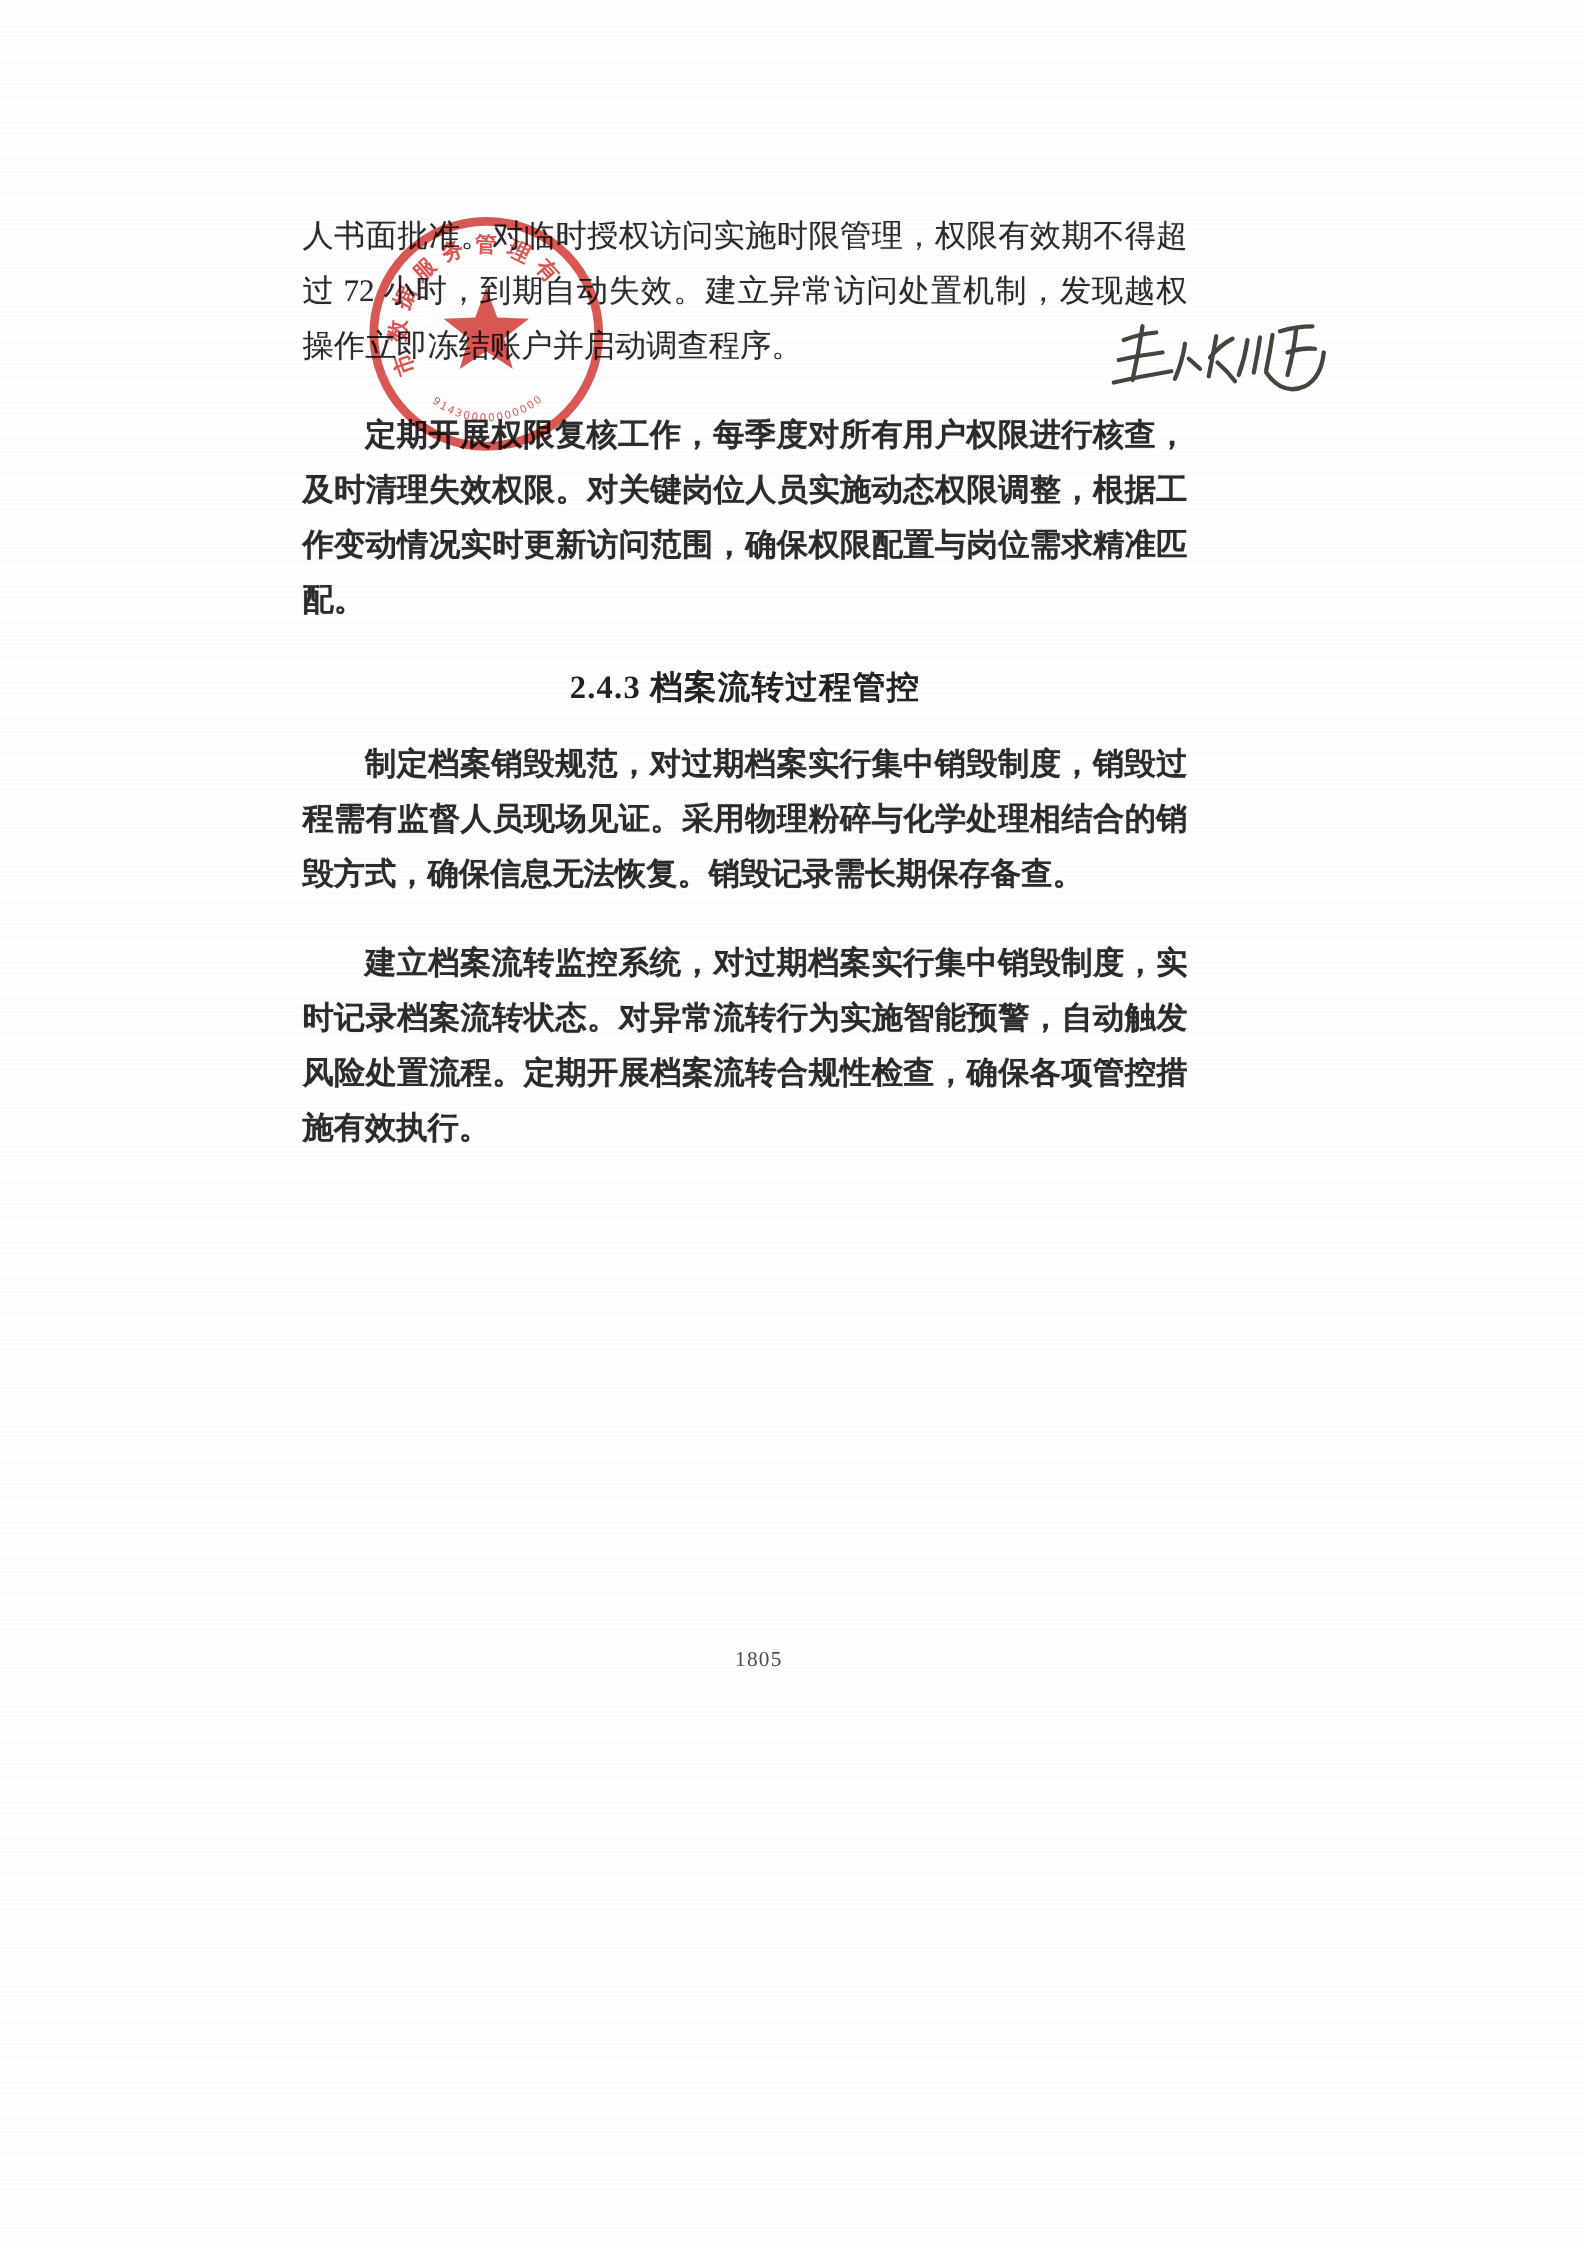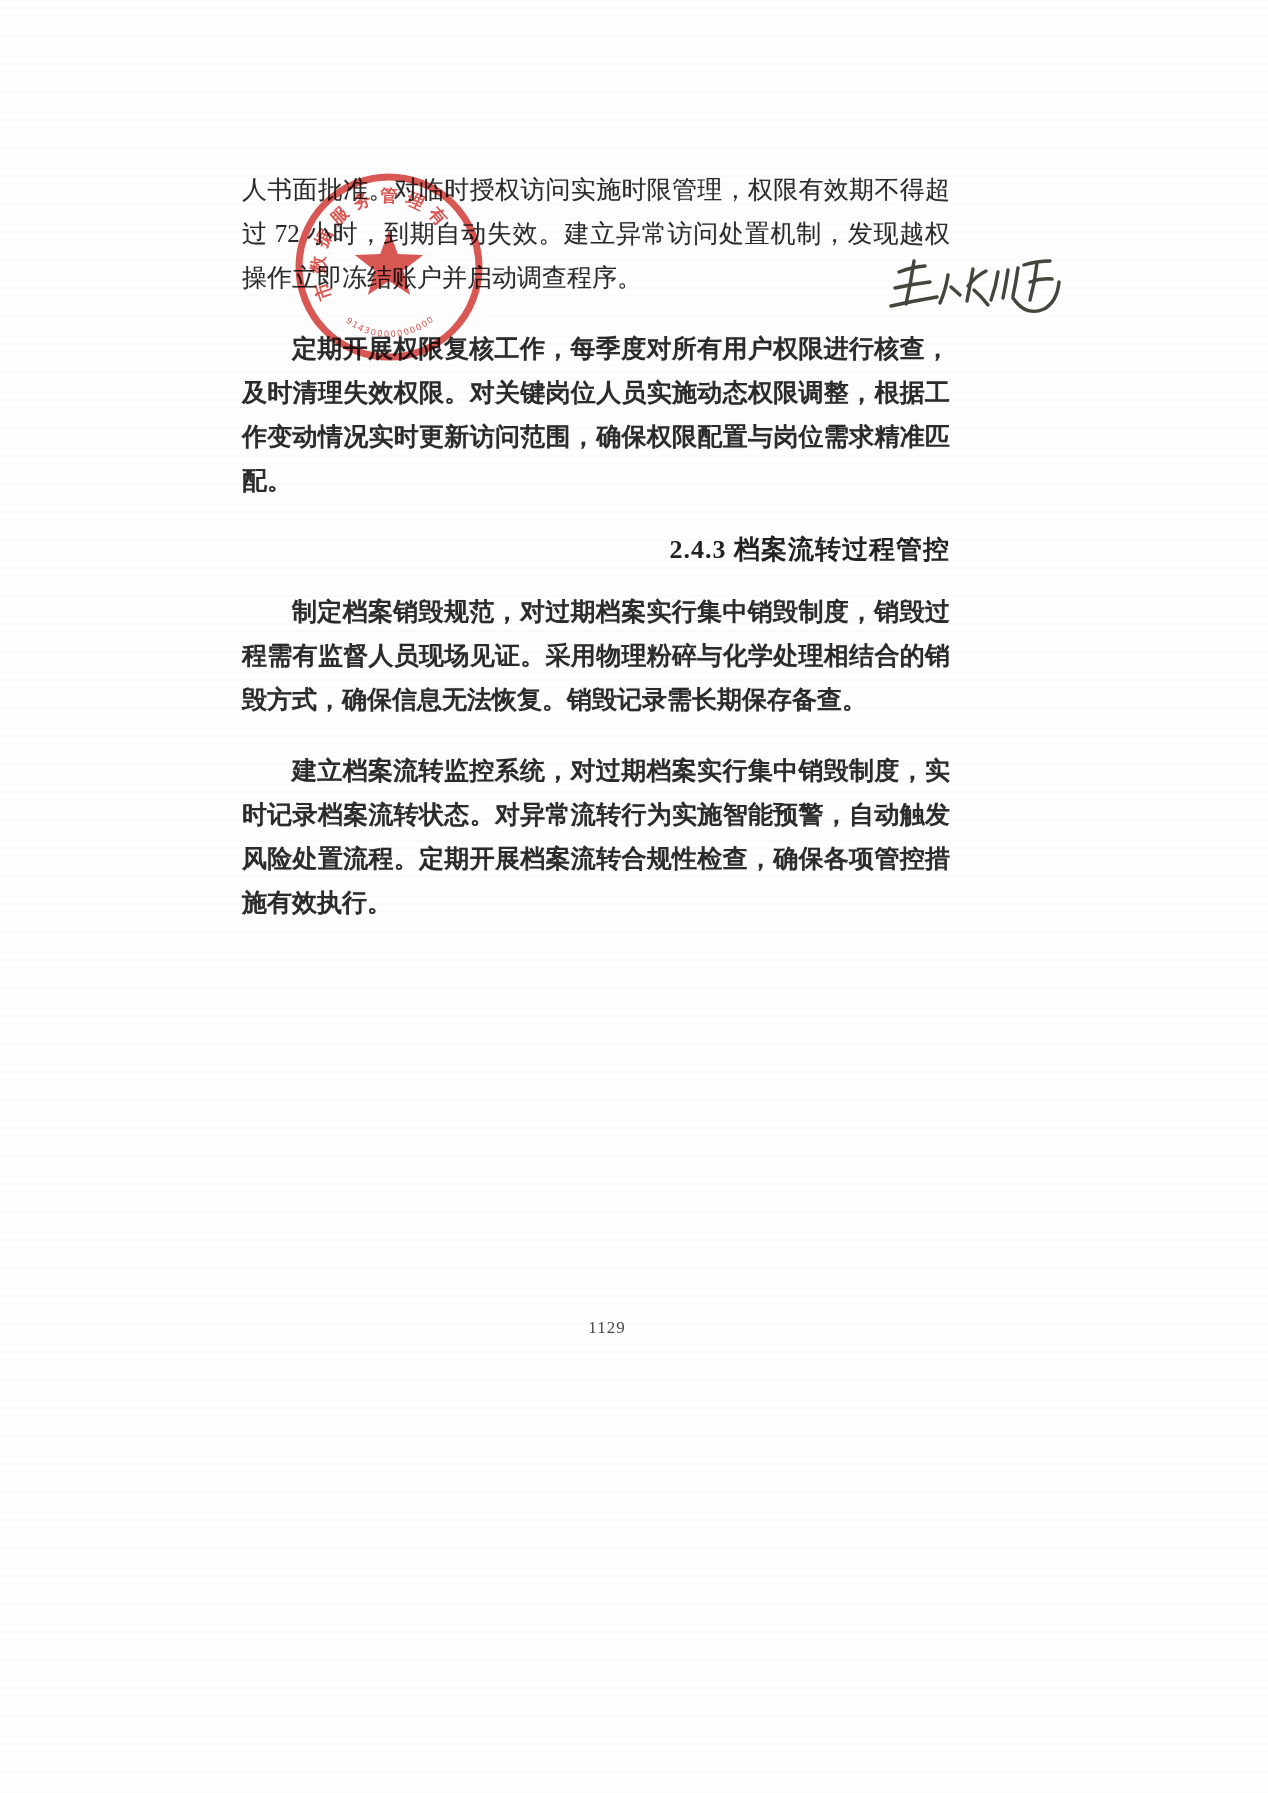--- a/index.html
+++ b/index.html
@@ -34,21 +34,21 @@
     margin: 0 0 27px 0;
     text-shadow: 0 0 1px rgba(40,40,40,0.25);
   }
   .content p.indent { text-indent: 2em; font-weight: bold; }
   .content h3 {
     margin: 26px 0 20px 0;
     font-size: 26px;
     line-height: 40px;
     font-weight: bold;
     color: #222;
-    text-align: right;
+    text-align: center;
     letter-spacing: 1px;
   }
   .page-number {
     position: absolute;
     left: 253px;
     top: 1318px;
     width: 708px;
     text-align: center;
     font-size: 17px;
     letter-spacing: 1px;
@@ -85,21 +85,21 @@
   <div class="content">
     <p>人书面批准。对临时授权访问实施时限管理，权限有效期不得超过 72 小时，到期自动失效。建立异常访问处置机制，发现越权操作立即冻结账户并启动调查程序。</p>
     <p class="indent">定期开展权限复核工作，每季度对所有用户权限进行核查，及时清理失效权限。对关键岗位人员实施动态权限调整，根据工作变动情况实时更新访问范围，确保权限配置与岗位需求精准匹配。</p>
 
     <h3>2.4.3 档案流转过程管控</h3>
 
     <p class="indent">制定档案销毁规范，对过期档案实行集中销毁制度，销毁过程需有监督人员现场见证。采用物理粉碎与化学处理相结合的销毁方式，确保信息无法恢复。销毁记录需长期保存备查。</p>
     <p class="indent">建立档案流转监控系统，对过期档案实行集中销毁制度，实时记录档案流转状态。对异常流转行为实施智能预警，自动触发风险处置流程。定期开展档案流转合规性检查，确保各项管控措施有效执行。</p>
   </div>
 
-  <div class="page-number">1129</div>
+  <div class="page-number">1805</div>
 
   <svg class="stamp" viewBox="0 0 198 198" role="img" aria-label="市数据服务管理有限公司">
     <circle cx="99" cy="99" r="90" fill="none" stroke="#d5413c" stroke-width="7"></circle>
     <polygon fill="#d5413c" points="99,62 107.8,85.9 133.2,86.9 113.3,102.6 120.2,127.1 99,113 77.8,127.1 84.7,102.6 64.8,86.9 90.2,85.9"></polygon>
     <defs>
       <path id="ringPath" d="M 43.6,131 A 64,64 0 1 1 154.4,67" fill="none"></path>
       <path id="codePath" d="M 54,152.6 A 70,70 0 0 0 144,152.6" fill="none"></path>
     </defs>
     <text font-size="17.5" fill="#d5413c" letter-spacing="7.5" font-family="Liberation Serif, DejaVu Serif, serif" font-weight="bold">
       <textPath href="#ringPath" startOffset="2">市数据服务管理有限公司</textPath>

